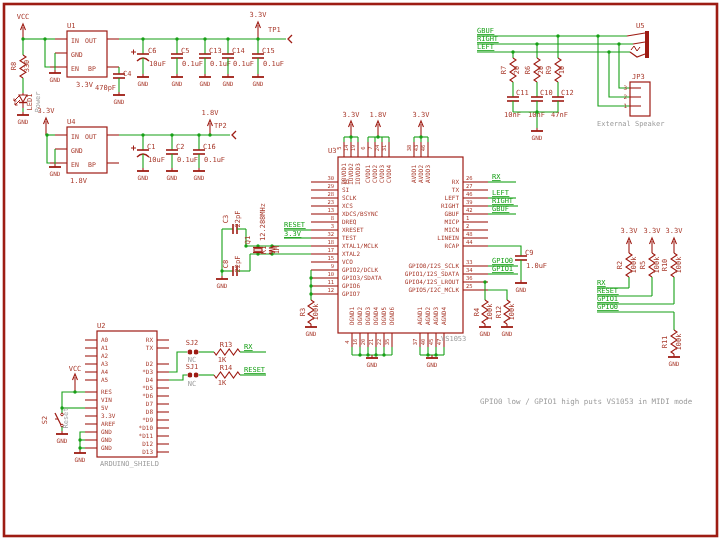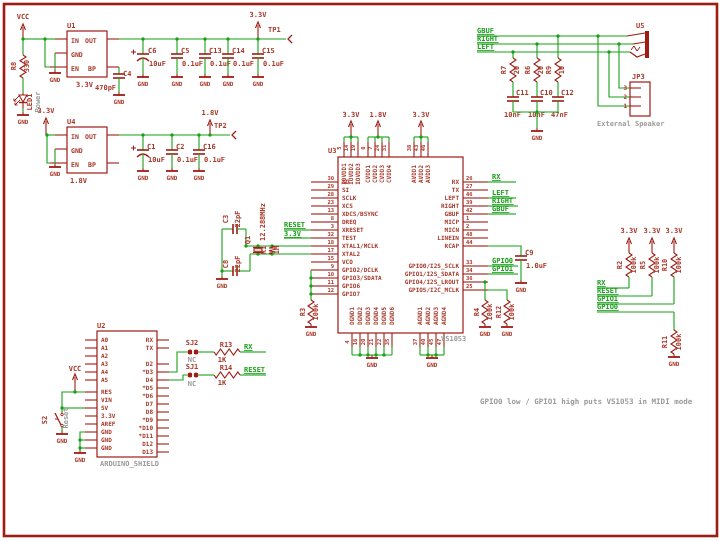--- a/index.html
+++ b/index.html
@@ -1,16 +1,16 @@
 <!DOCTYPE html>
 <html><head>
 <meta charset="utf-8">
 <style>
   html,body{margin:0;padding:0;background:#ffffff;}
-  #stage{position:relative;width:722px;height:541px;background:#ffffff;overflow:hidden;font-weight:bold;}
+  #stage{position:relative;width:722px;height:541px;background:#ffffff;overflow:hidden;}
   svg text{font-family:"DejaVu Sans Mono","Liberation Mono",monospace;}
 </style>
 </head>
 <body>
 
 <div id="stage">
   <svg id="schem" width="722" height="541" viewBox="0 0 722 541" xmlns="http://www.w3.org/2000/svg">
       <rect x="4" y="4" width="713" height="532" fill="none" stroke="#9d1c13" stroke-width="2.6"></rect>
       <text x="23" y="19" font-size="7" fill="#a8392b" text-anchor="middle">VCC</text>
       <line x1="23" y1="27" x2="23" y2="39" stroke="#9e1c14" stroke-width="1.1"></line>

